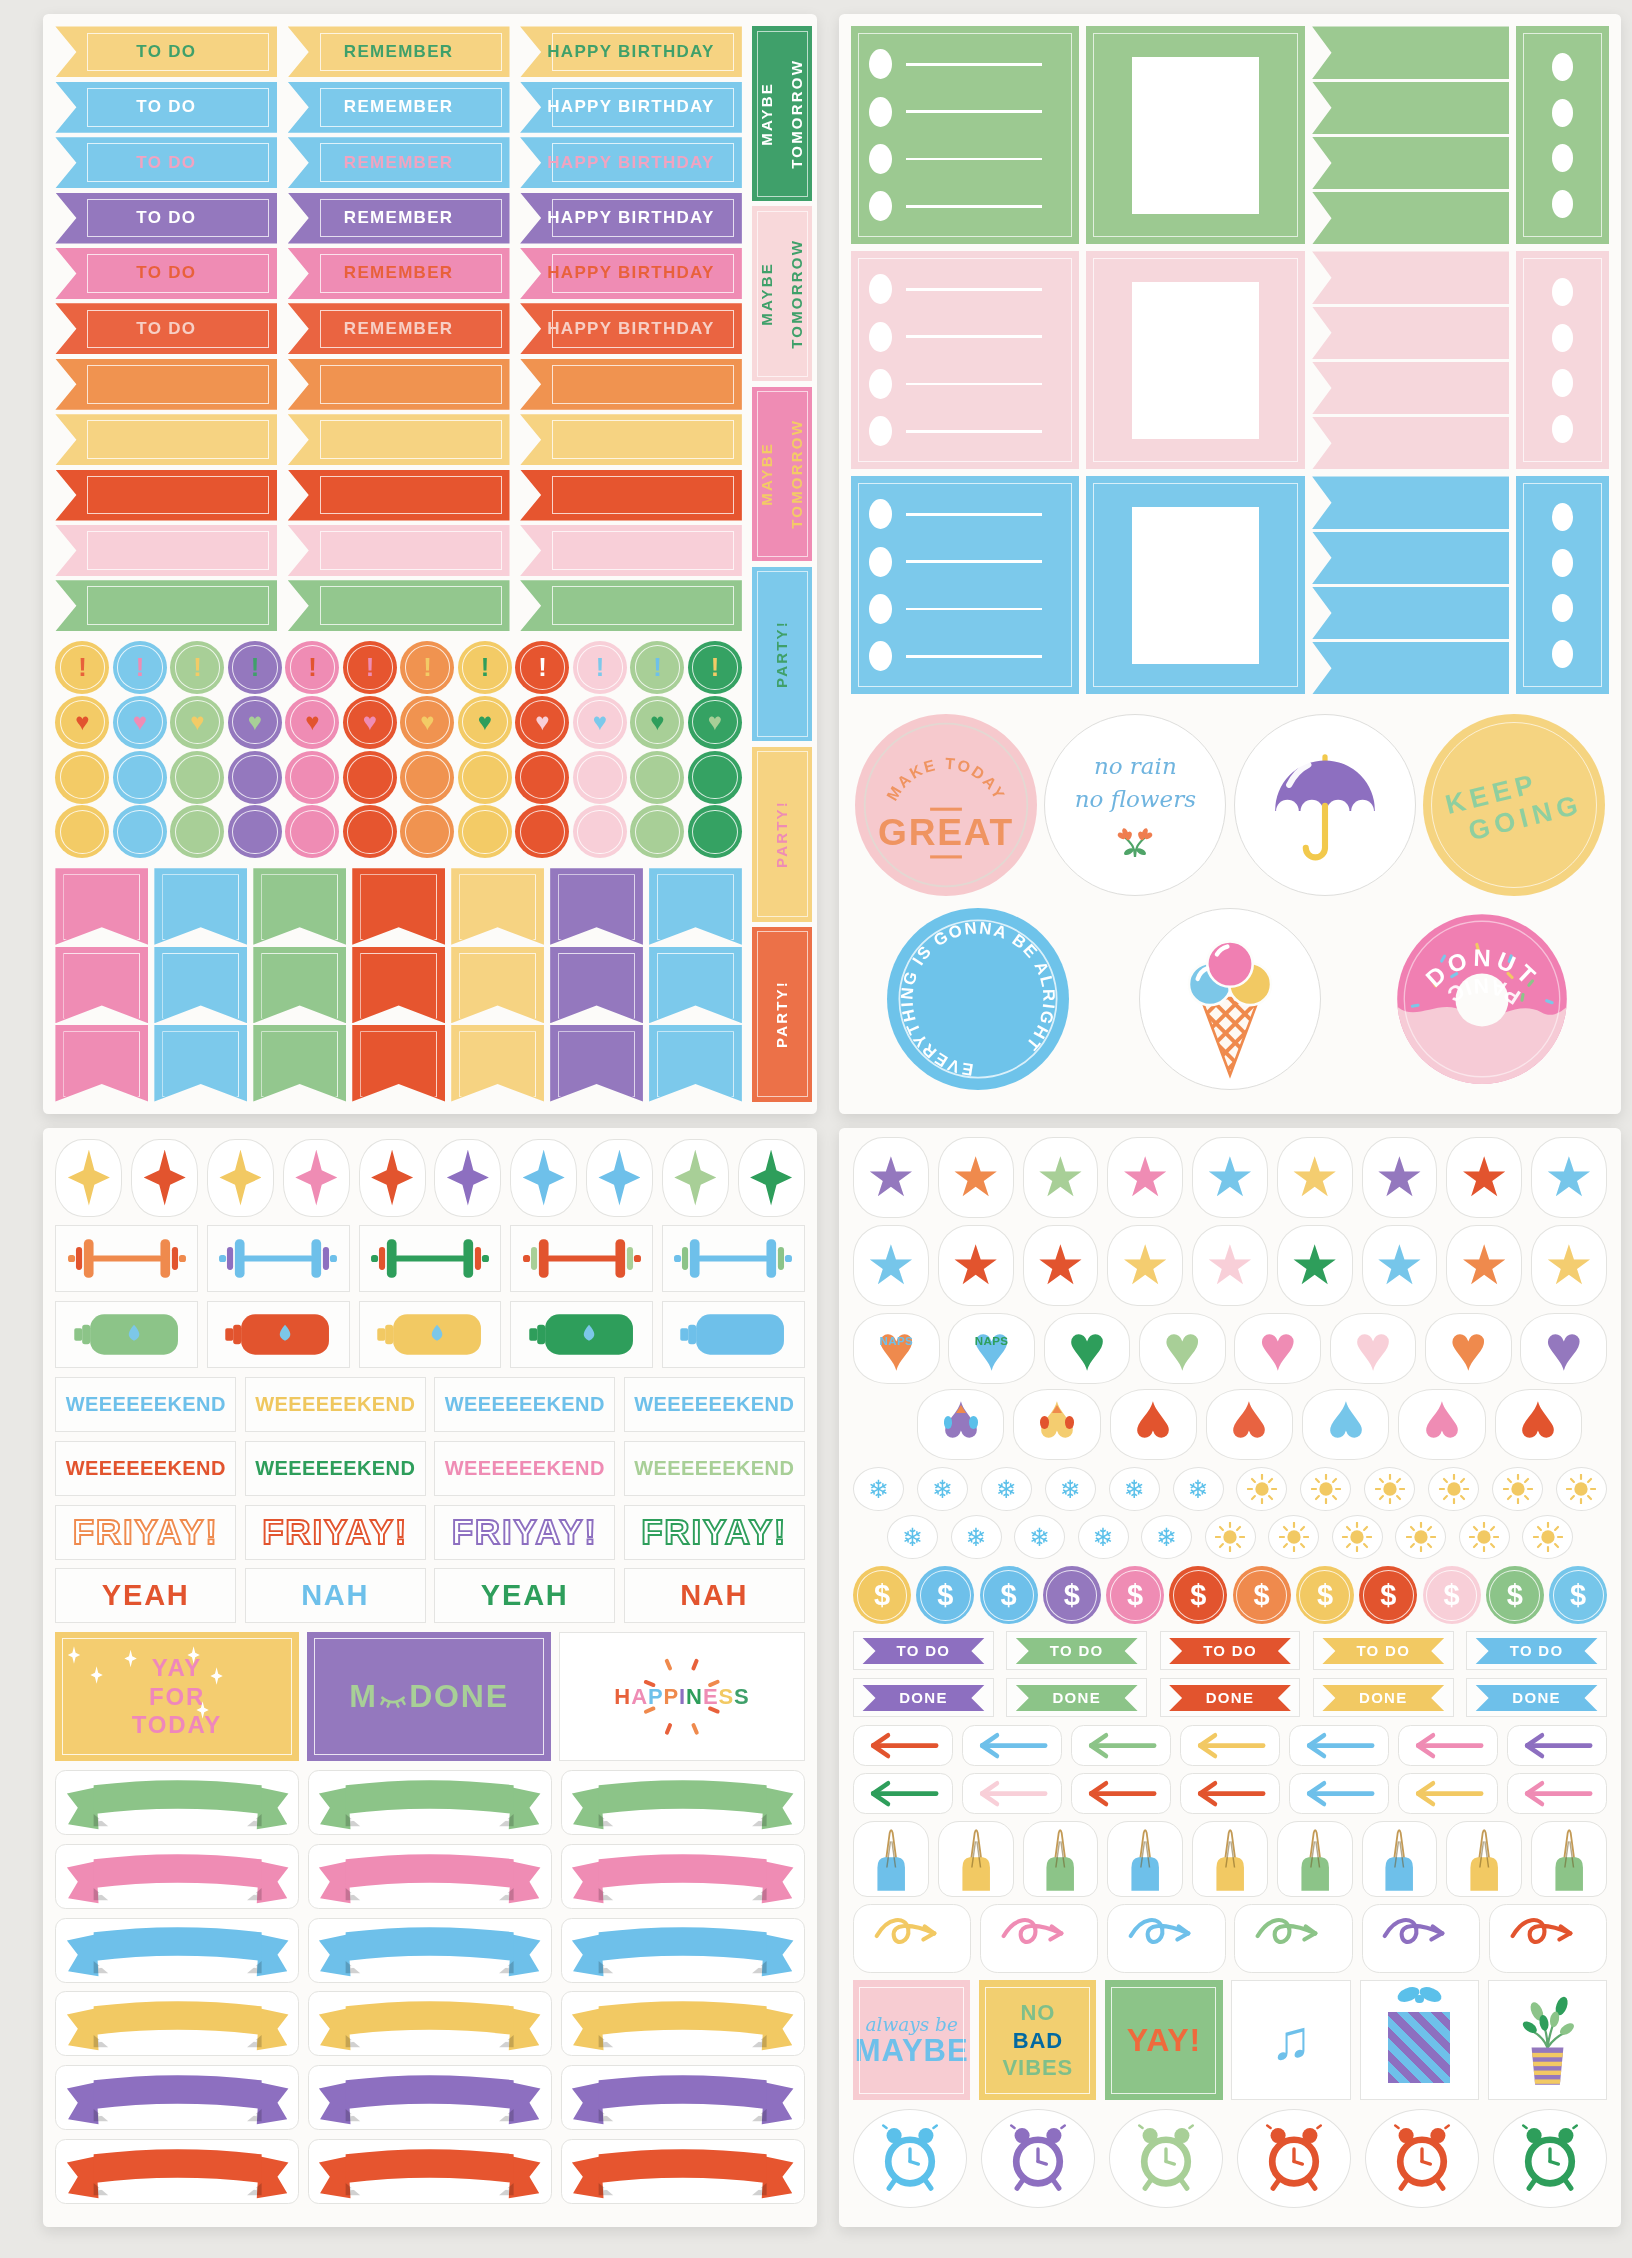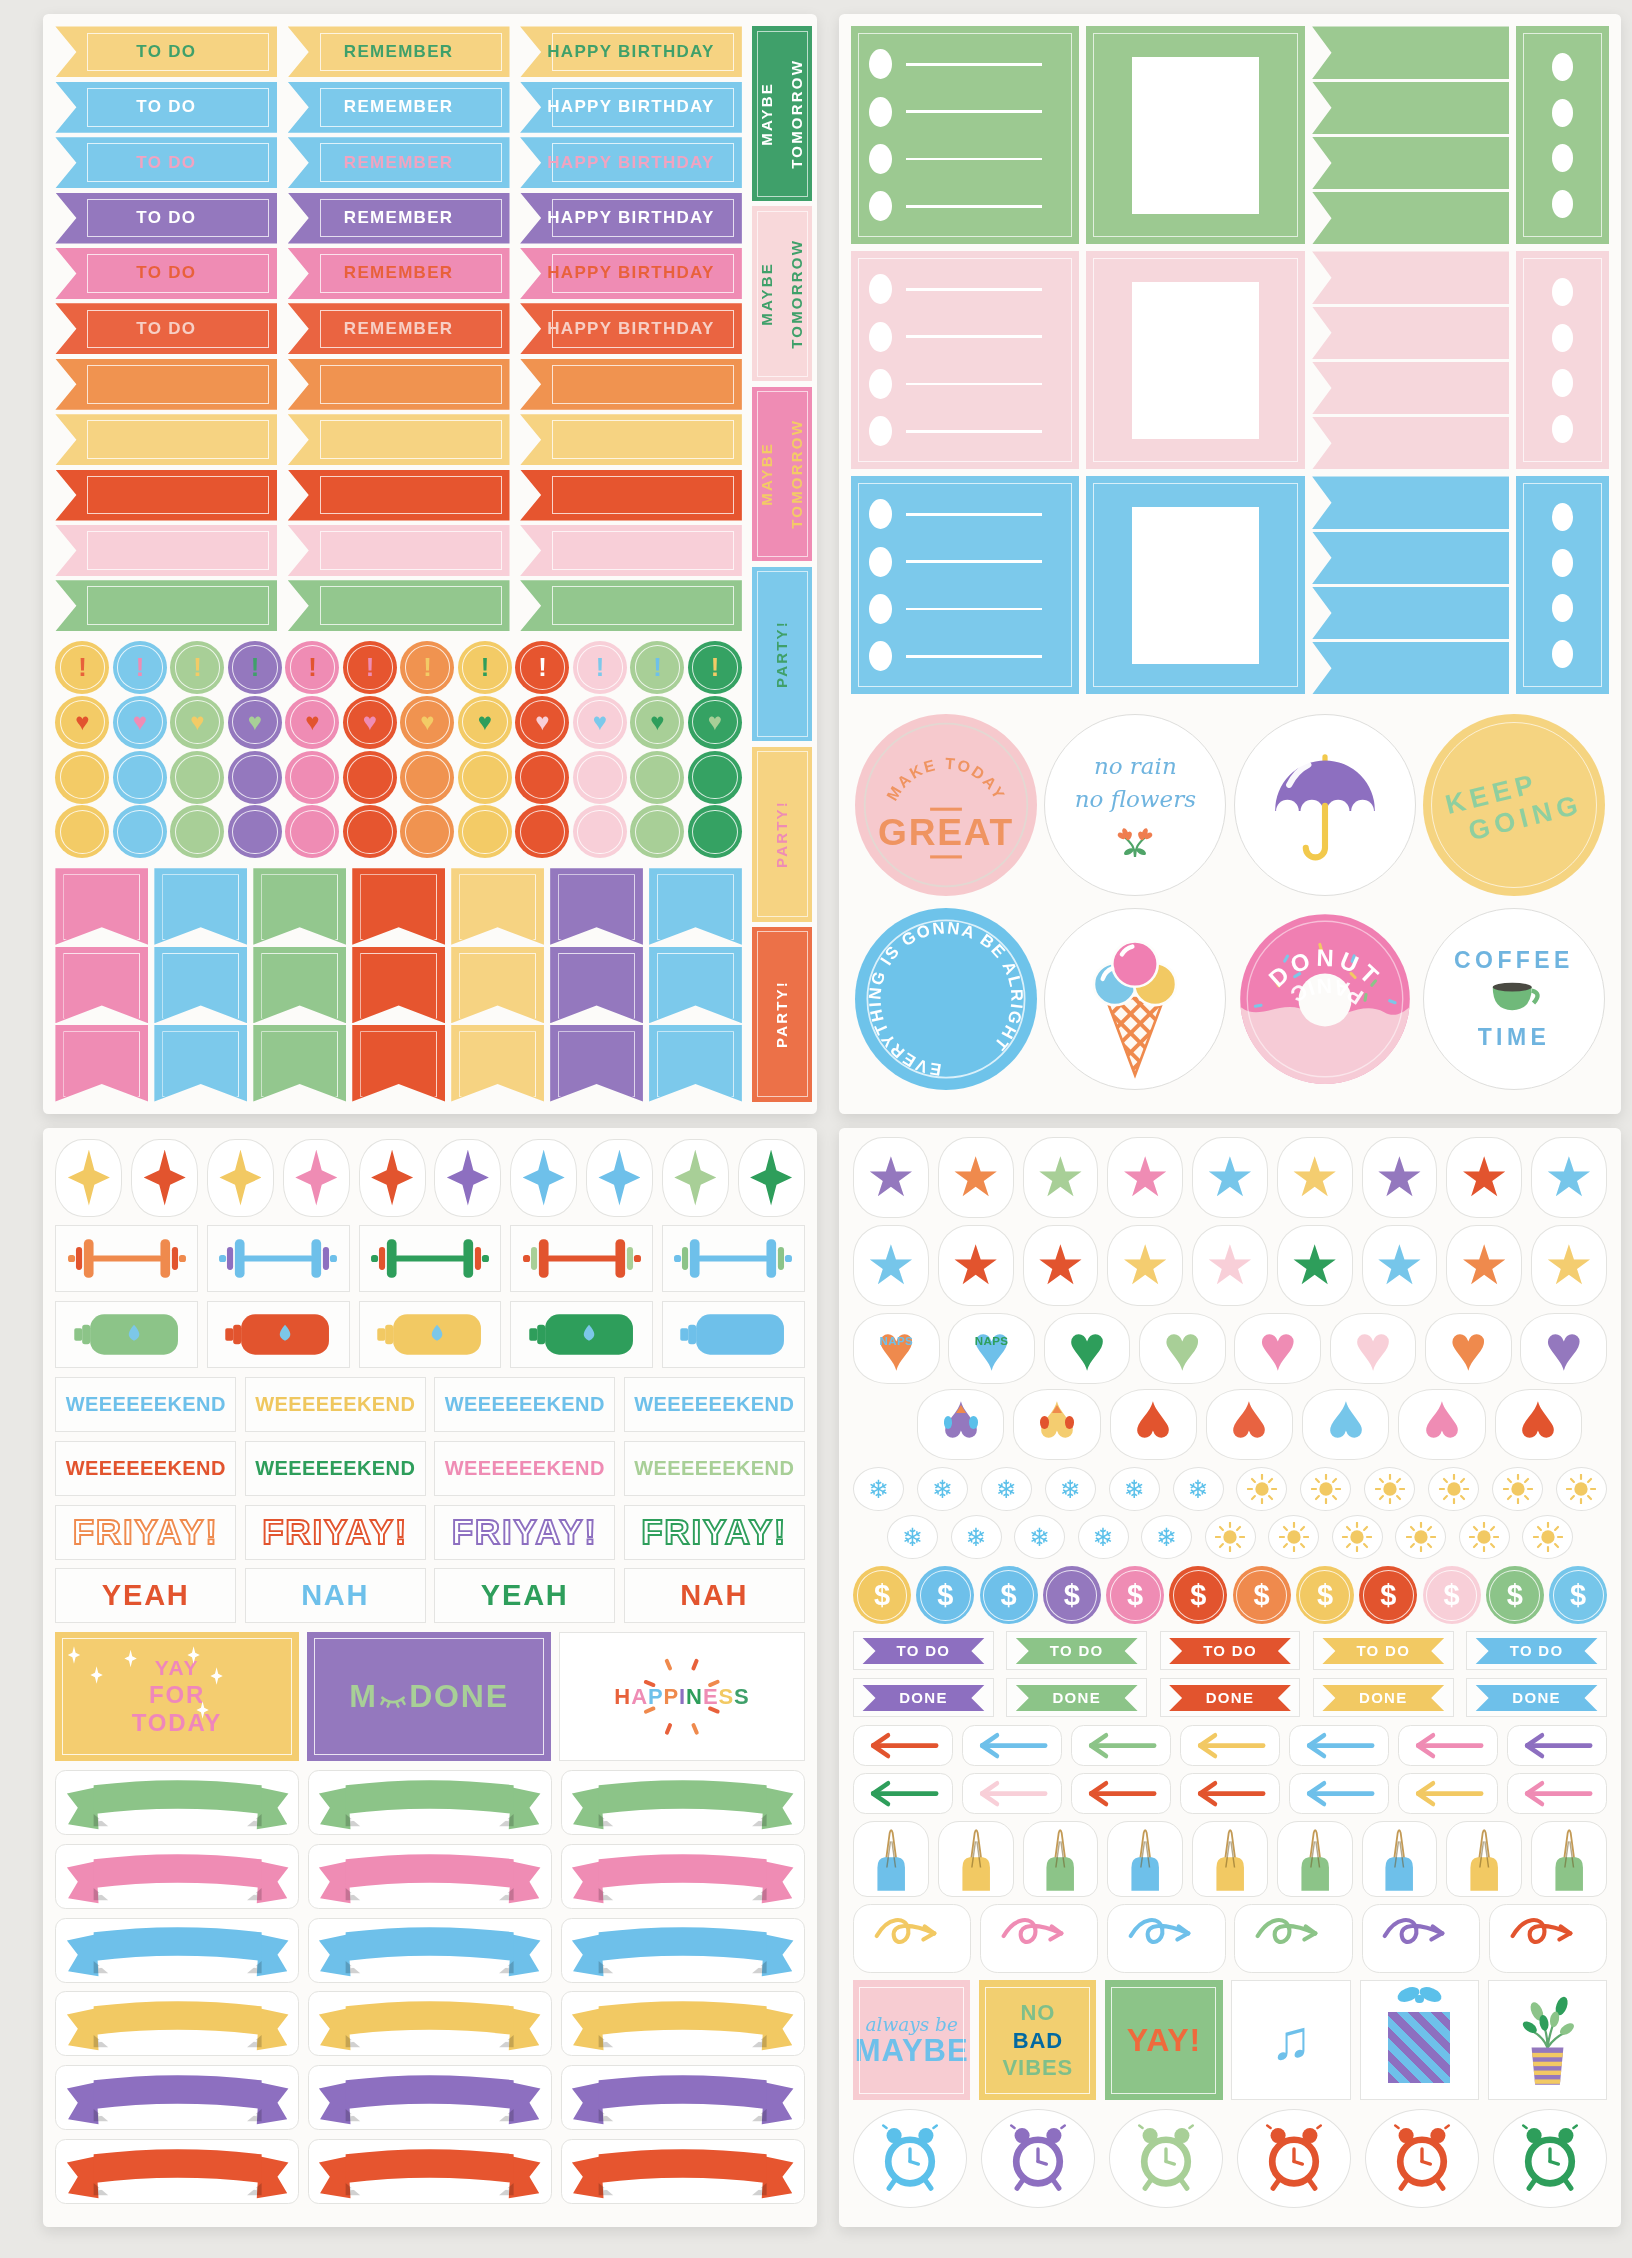--- a/index.html
+++ b/index.html
@@ -636,29 +636,20 @@
             <rect x="148" y="96" width="3.5" height="10" rx="1.7" transform="rotate(10 148 96)" fill="#8CC489"></rect>
             <circle cx="103" cy="104" r="30" fill="#FCFBF9"></circle>
             <defs>
               <path id="dnT" d="M40 112 A66 66 0 0 1 166 112" fill="none"></path>
               <path id="dnB" d="M164 118 A68 68 0 0 0 42 118" fill="none"></path>
             </defs>
             <text font-size="27" font-weight="bold" letter-spacing="5" fill="#FFF"><textPath href="#dnT" startOffset="50%" text-anchor="middle">DONUT</textPath></text>
             <text font-size="24" font-weight="bold" letter-spacing="5" fill="rgba(255,255,255,.9)"><textPath href="#dnB" startOffset="50%" text-anchor="middle">PANIC</textPath></text>
           </svg>
         </div>
-        <div class="round white">
-          <span class="coffee-word" style="color: rgb(111, 180, 223);">COFFEE</span>
-          <svg width="58" height="39" viewBox="0 0 64 44">
-            <path d="M8 8 Q8 34 30 34 Q52 34 52 8 Z" fill="#70B97A"></path>
-            <ellipse cx="30" cy="8" rx="22" ry="5" fill="#4A4A42"></ellipse>
-            <path d="M52 12 Q64 15 54 26" stroke="#70B97A" stroke-width="5" fill="none"></path>
-          </svg>
-          <span class="coffee-word" style="color: rgb(111, 180, 223);">TIME</span>
-        </div>
       </div>
     </div>
   <div class="sheet" id="sheet-bl">
       <div class="bl-row">
         <div class="diecut sp">
           <i class="star4" style="background: rgb(242, 201, 99);"></i>
         </div>
         <div class="diecut sp">
           <i class="star4" style="background: rgb(226, 84, 46);"></i>
         </div>
@@ -842,21 +833,21 @@
         </div>
       </div>
       <div class="bl-row">
         <div class="q q-outline q-yay" style="background: rgb(244, 205, 112);">
           <i class="star4" style="position: absolute; left: 12.4px; top: 14px; width: 12.4px; height: 17.6px; background: rgb(255, 255, 255);"></i>
           <i class="star4" style="position: absolute; left: 35px; top: 34px; width: 12.4px; height: 17.6px; background: rgb(255, 255, 255);"></i>
           <i class="star4" style="position: absolute; left: 69px; top: 17.6px; width: 12.4px; height: 17.6px; background: rgb(255, 255, 255);"></i>
           <i class="star4" style="position: absolute; left: 132px; top: 14px; width: 12.4px; height: 17.6px; background: rgb(255, 255, 255);"></i>
           <i class="star4" style="position: absolute; left: 155px; top: 35px; width: 12.4px; height: 17.6px; background: rgb(255, 255, 255);"></i>
           <i class="star4" style="position: absolute; left: 141px; top: 69px; width: 12.4px; height: 17.6px; background: rgb(255, 255, 255);"></i>
-          <span style="color: rgb(239, 135, 187); font-weight: bold; font-size: 21px; letter-spacing: 1.8px; line-height: 1.18;">YAY</span>
+          <span style="color: rgb(239, 135, 187); font-weight: bold; font-size: 24px; letter-spacing: 1.8px; line-height: 1.18;">YAY</span>
           <span style="color: rgb(239, 135, 187); font-weight: bold; font-size: 24px; letter-spacing: 1.8px; line-height: 1.18;">FOR</span>
           <span style="color: rgb(239, 135, 187); font-weight: bold; font-size: 24px; letter-spacing: 1.8px; line-height: 1.18;">TODAY</span>
         </div>
         <div class="q q-outline" style="background: rgb(148, 120, 190);">
           <div class="q-mon" style="color: rgb(168, 207, 151);">
             <span>M</span>
             <svg width="28" height="23" viewBox="0 0 30 26" style="margin:5.3px 1.8px 0">
               <g stroke="#A8CF97" stroke-width="3" fill="none" stroke-linecap="round">
                 <path d="M3 11 Q15 21 27 11"></path>
                 <line x1="5" y1="13" x2="2" y2="18"></line>

